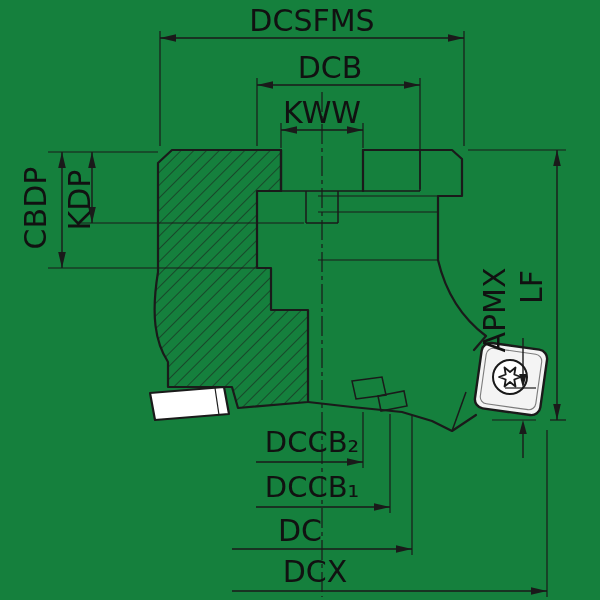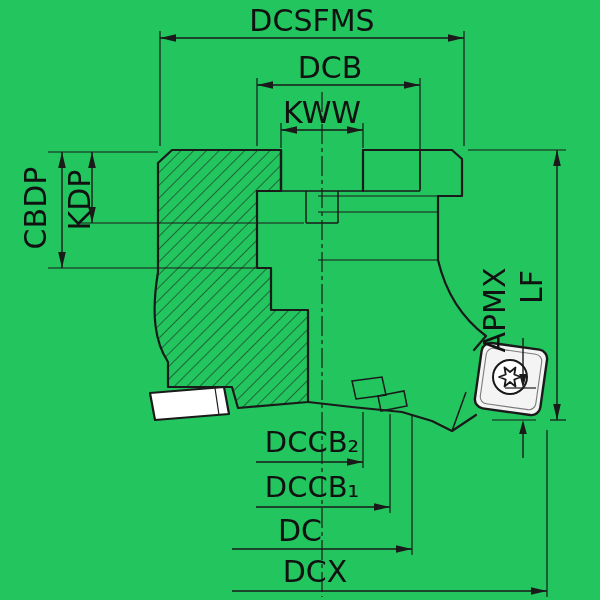--- a/index.html
+++ b/index.html
@@ -1,16 +1,16 @@
 <!DOCTYPE html>
 <html><head>
 <meta charset="utf-8">
 <style>
   html,body{margin:0;padding:0;background:#ffffff;}
-  .stage{width:600px;height:600px;position:relative;background:#22c55e;overflow:hidden;}
+  .stage{width:600px;height:600px;position:relative;background:#15803d;overflow:hidden;}
   svg{display:block;}
   text{font-family:"DejaVu Sans","Liberation Sans",sans-serif;fill:#111;}
   .dim-label{font-size:30px;}
   .dim-label-sm{font-size:29px;}
   .outline{stroke:#1a1a1a;stroke-width:2.2;fill:none;stroke-linejoin:round;stroke-linecap:round;}
   .thin{stroke:#1a1a1a;stroke-width:1.5;fill:none;}
   .xthin{stroke:#1a1a1a;stroke-width:1.2;fill:none;}
   .dimline{stroke:#1a1a1a;stroke-width:1.4;fill:none;}
   .extline{stroke:#1a1a1a;stroke-width:1.2;fill:none;}
   .arrow{fill:#1a1a1a;stroke:none;}

